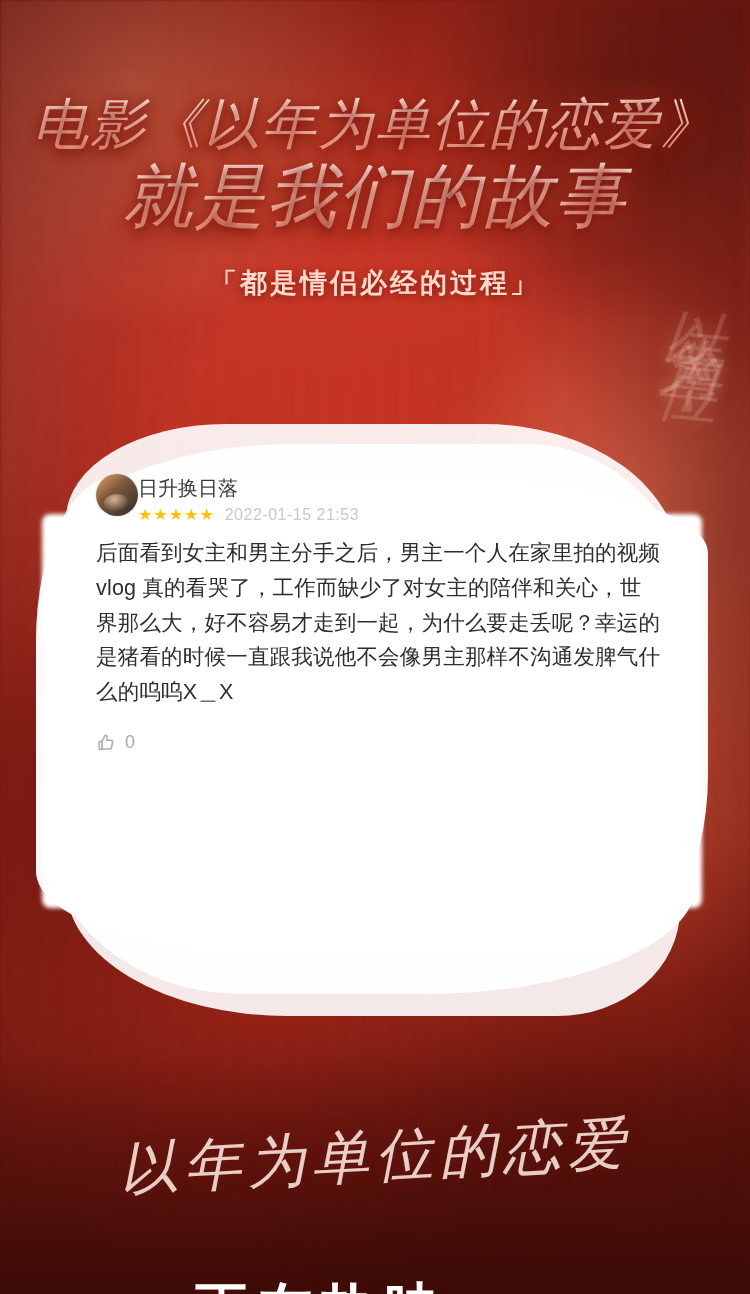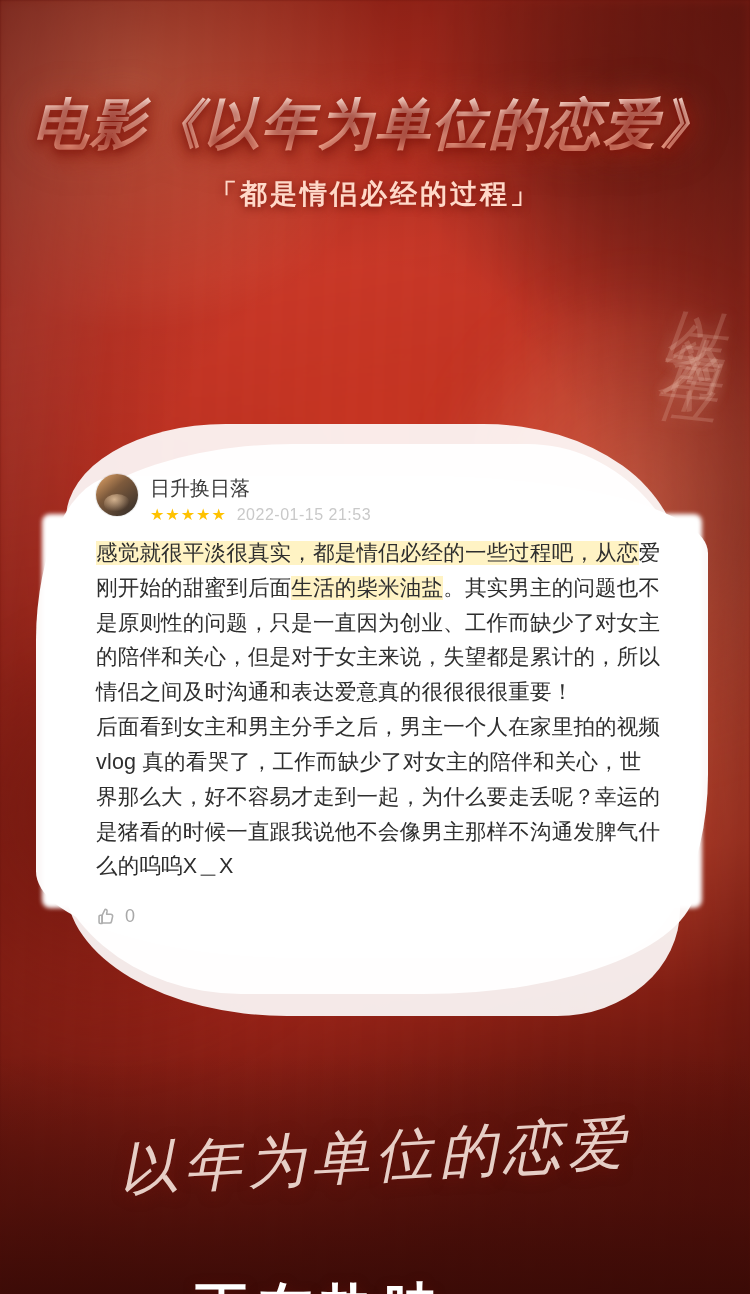--- a/index.html
+++ b/index.html
@@ -84,21 +84,21 @@
     top: 96px;
     left: 0;
     width: 750px;
     text-align: center;
     padding: 0 16px;
     box-sizing: border-box;
   }
   .headline .line1,
   .headline .line2 {
     font-family: "Liberation Serif", serif;
-    font-weight: bold;
+    font-weight: normal;
     font-style: italic;
     color: #ffe3d6;
     letter-spacing: 2px;
     white-space: nowrap;
     text-shadow:
       0 3px 10px rgba(120,15,8,0.85),
       0 0 34px rgba(255,130,90,0.55);
   }
   .headline .line1 {
     font-size: 55px;
@@ -113,21 +113,21 @@
     font-size: 70px;
     line-height: 1.1;
     margin-top: 4px;
     background: linear-gradient(180deg, #fffaf7 0%, #ffe2d3 45%, #ffae91 100%);
     -webkit-background-clip: text;
     background-clip: text;
     color: transparent;
     filter: drop-shadow(0 4px 11px rgba(120,15,8,0.85));
   }
   .headline .subline {
-    margin-top: 22px;
+    margin-top: 30px;
     font-family: "Liberation Serif", serif;
     font-weight: bold;
     font-size: 27px;
     letter-spacing: 3px;
     color: #ffd9c9;
     text-shadow: 0 2px 8px rgba(110,16,8,0.8);
   }
   
   .paint-card {
     position: absolute;
@@ -166,21 +166,20 @@
   .card-inner {
     position: absolute;
     left: 60px;
     top: 56px;
     width: 566px;
   }
   
   .review-head {
     display: flex;
     align-items: flex-start;
-    gap: 12px;
     margin-bottom: 12px;
   }
   .avatar {
     width: 42px;
     height: 42px;
     border-radius: 50%;
     flex: 0 0 auto;
     overflow: hidden;
     position: relative;
     background: linear-gradient(140deg, #e8a86a 0%, #7d5a3c 40%, #2f2a28 100%);
@@ -311,20 +310,21 @@
   <div class="bg-base"></div>
   <div class="bg-streaks"></div>
   <div class="bg-blob-dark"></div>
   <div class="bg-blob-light"></div>
   <div class="bg-vignette"></div>
 
   <div class="watermark-right">以年为单位</div>
 
   <div class="headline">
     <div class="line1">电影《以年为单位的恋爱》</div>
+    <div class="line2">就是我们的故事</div>
     <div class="subline">「都是情侣必经的过程」</div>
   </div>
 
   <div class="paint-card">
     <div class="paint-layer paint-a"></div>
     <div class="paint-layer paint-b"></div>
     <div class="paint-layer paint-c"></div>
     <div class="paint-layer paint-d"></div>
 
     <div class="card-inner">
@@ -335,23 +335,20 @@
           <div class="user-name">日升换日落</div>
           <div class="meta-row">
             <span class="stars">★★★★★</span>
             <span class="timestamp">2022-01-15 21:53</span>
           </div>
         </div>
       </div>
 
       <div class="review-body">
         <p>
-          <span class="hl">感觉就很平淡很真实，都是情侣必经的一些过程吧，从恋</span><span>爱刚开始的甜蜜到后面</span><span class="hl">生活的柴米油盐</span><span>。其实男主的问题也不是原则性的问题，只是一直因为创业、工作而缺少了对女主的陪伴和关心，但是对于女主来说，失望都是累计的，所以情侣之间及时沟通和表达爱意真的很很很很重要！</span>
-        </p>
-        <p>
           <span>后面看到女主和男主分手之后，男主一个人在家里拍的视频 vlog 真的看哭了，工作而缺少了对女主的陪伴和关心，世界那么大，好不容易才走到一起，为什么要走丢呢？幸运的是猪看的时候一直跟我说他不会像男主那样不沟通发脾气什么的呜呜X＿X</span>
         </p>
       </div>
 
       <div class="like-row">
         <span class="thumb-icon">
           <svg viewBox="0 0 24 24" width="21" height="21" fill="none" stroke="#aeaeae" stroke-width="1.8" stroke-linejoin="round" stroke-linecap="round">
             <path d="M7 10.5V20H4.8A1.3 1.3 0 0 1 3.5 18.7V11.8A1.3 1.3 0 0 1 4.8 10.5Z"></path>
             <path d="M7 10.8l3.4-7.1c1.6 0 2.4 1 2.2 2.5l-.5 3.2h4.8c1.4 0 2.4 1.2 2.1 2.5l-1.3 5.8c-.2 1.1-1.2 1.8-2.3 1.8H7Z"></path>
           </svg>

